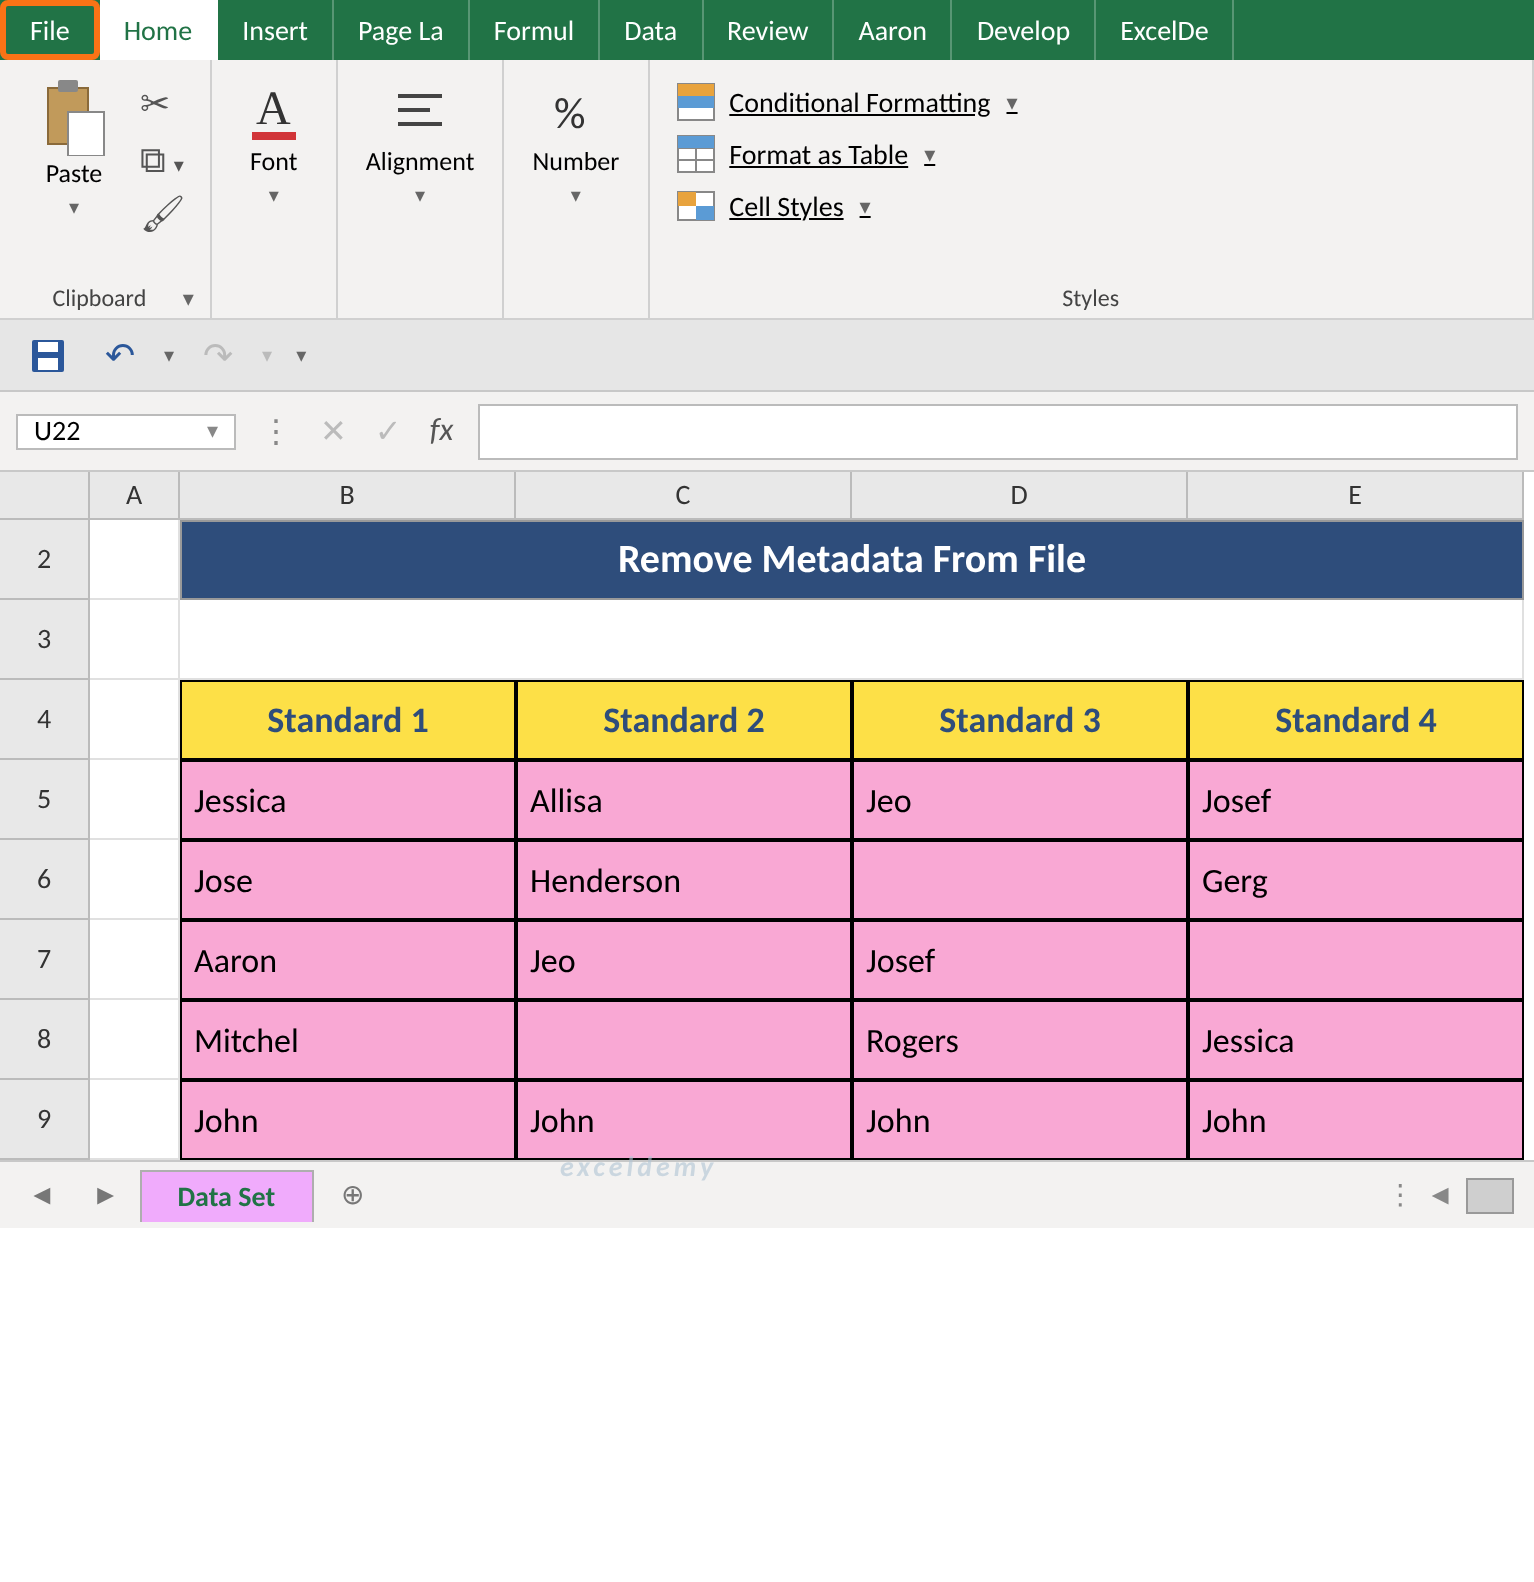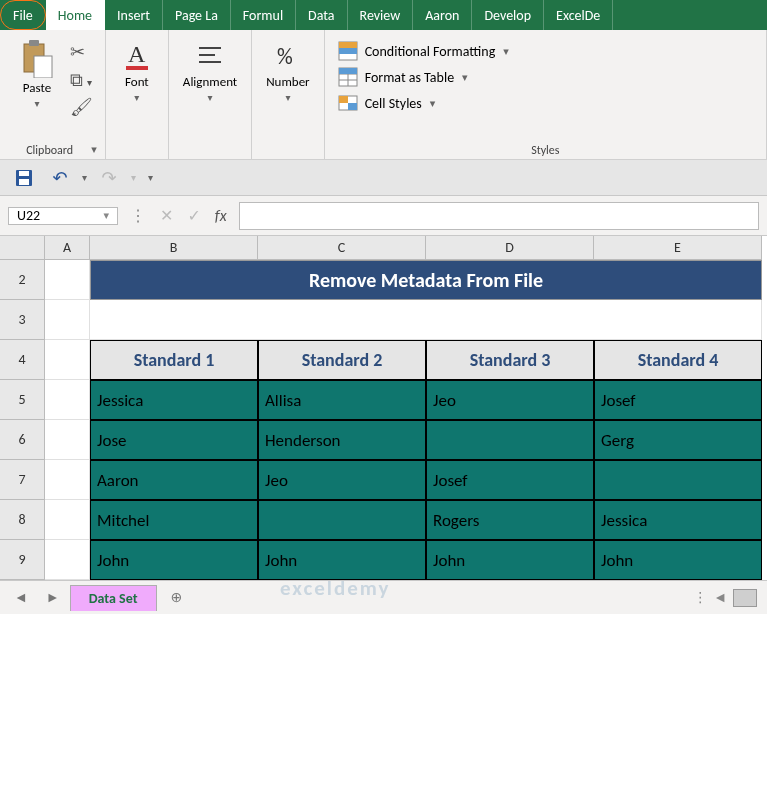--- a/index.html
+++ b/index.html
@@ -1,39 +1,39 @@
 <!DOCTYPE html>
 <html><head>
 <meta charset="utf-8">
 <style>
   * { box-sizing: border-box; margin: 0; padding: 0; }
   body { font-family: "Segoe UI", Calibri, sans-serif; font-size: 14px; background: #fff; width: 767px; }
   
   
   .tab-row { display: flex; background: #217346; height: 30px; align-items: stretch; overflow: hidden; }
   .tab { padding: 0 12px; color: #fff; display: flex; align-items: center; cursor: pointer; border-right: 1px solid rgba(255,255,255,.25); white-space: nowrap; font-size: 14px; }
-  .tab.file { border: 1px solid #f97316; border-radius: 15px; font-weight: 500; }
+  .tab.file { border: 3px solid #f97316; border-radius: 4px; font-weight: 500; }
   .tab.active { background: #fff; color: #217346; font-weight: 400; }
   
   
   .ribbon { display: flex; background: #f3f2f1; border-bottom: 1px solid #d0d0d0; min-height: 130px; padding-left: 6px; }
   .group { display: flex; flex-direction: column; border-right: 1px solid #d0d0d0; padding: 4px 8px 2px 8px; }
   .group-content { flex: 1; display: flex; align-items: flex-start; gap: 6px; }
   .group-label { text-align: center; font-size: 12px; color: #444; padding-top: 2px; }
   .group-label .launcher { float:right; font-size:11px; color:#666; margin-left:6px; }
   
   .big-btn { display: flex; flex-direction: column; align-items: center; gap: 2px; padding: 4px 6px; cursor: pointer; }
   .big-btn .lbl { font-size: 13px; }
   .big-btn .chev { font-size: 10px; color: #666; }
   
   .clip-side { display:flex; flex-direction:column; gap:2px; padding-top:6px; }
   .clip-side div { font-size: 18px; color:#555; line-height: 1.2; padding:2px 4px; cursor:pointer; }
   
   .styles-list { display:flex; flex-direction:column; gap:4px; padding: 6px 4px; }
-  .styles-item { display:flex; align-items:center; gap:6px; cursor:pointer; font-size:14px; }
+  .styles-item { display:flex; align-items:center; gap:6px; cursor:pointer; font-size:14px;text-decoration:underline; }
   .styles-item .chev { color:#666; font-size:11px; margin-left:2px; }
   
   
   .qat { display:flex; align-items:center; gap:8px; background:#e6e6e6; height:36px; padding:0 10px; border-bottom:1px solid #c8c8c8; }
   .qat .btn { width:28px; height:28px; display:flex; align-items:center; justify-content:center; cursor:pointer; color:#444; font-size:18px; }
   .qat .save { color:#2b579a; }
   .qat .chev { font-size:10px; color:#666; }
   
   
   .formula-row { display:flex; align-items:center; height:40px; background:#f3f2f1; border-bottom:1px solid #c8c8c8; gap:6px; padding:4px 8px; }
@@ -53,30 +53,30 @@
   .row-h { width:45px; background:#e8e8e8; border-right:1px solid #bbb; border-bottom:1px solid #bbb; text-align:center; font-size:14px; color:#333; height:40px; line-height:40px; }
   .rows { display:flex; flex-direction:column; }
   .grid-row { display:flex; }
   .cell { width:168px; height:40px; border-right:1px solid #e0e0e0; border-bottom:1px solid #e0e0e0; }
   .cell.ca { width:45px; }
   
   
   .title-cell { width:672px; height:40px; background:#2e4d7b; color:#fff; font-weight:700; font-size:20px; display:flex; align-items:center; justify-content:center; border:1px solid #999; }
   
   
-  .tbl-head { width:168px; height:40px; background:#e5e5e5; border:1px solid #000; display:flex; align-items:center; justify-content:center; font-weight:700; color:#2e4d7b; font-size:18px; }
-  .tbl-cell { width:168px; height:40px; border:1px solid #000; padding:0 6px; display:flex; align-items:center; font-size:17px; background:#0f766e; }
+  .tbl-head { width:168px; height:40px; background:#fde047; border:1px solid #000; display:flex; align-items:center; justify-content:center; font-weight:700; color:#2e4d7b; font-size:18px; }
+  .tbl-cell { width:168px; height:40px; border:1px solid #000; padding:0 6px; display:flex; align-items:center; font-size:17px; background:#f9a8d4; }
   
   
   .sheet-bar { display:flex; align-items:center; height:34px; background:#f3f2f1; border-top:1px solid #c8c8c8; padding:0 8px; gap:4px; position:relative; }
   .sheet-nav { display:flex; gap:6px; color:#777; font-size:14px; }
   .sheet-nav span { cursor:pointer; padding:2px 6px; }
   .sheet-tab { background:#f0abfc; border:1px solid #aeaeae; border-bottom:none; padding:4px 18px; font-weight:700; color:#217346; cursor:pointer; }
   .sheet-add { color:#777; padding:4px 10px; cursor:pointer; }
-  .watermark { position:absolute; left:280px; top:-6px; color:#b0c4d4; font-size:21px; font-weight:700; letter-spacing:2px; opacity:.6; pointer-events:none; }
+  .watermark { position:absolute; left:280px; top:-6px; color:#b0c4d4; font-size:14px; font-weight:700; letter-spacing:2px; opacity:.6; pointer-events:none;font-style:italic; }
   .scroll-end { position:absolute; right:10px; display:flex; gap:6px; align-items:center; color:#888; }
   .scroll-handle { width:24px; height:18px; background:#cfcfcf; border:1px solid #999; }
   
   svg { display:block; }
 </style>
 </head>
 <body>
 
 <div class="tab-row">
   <div class="tab file">File</div>

